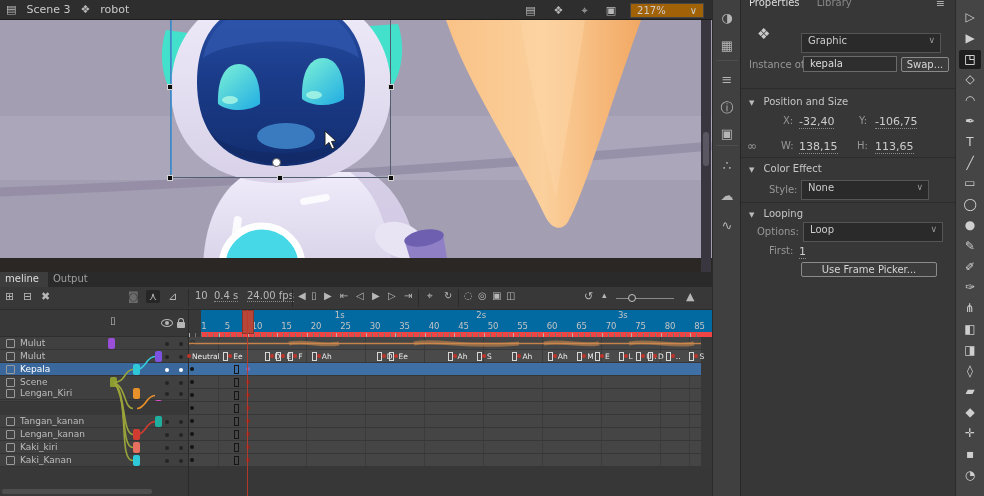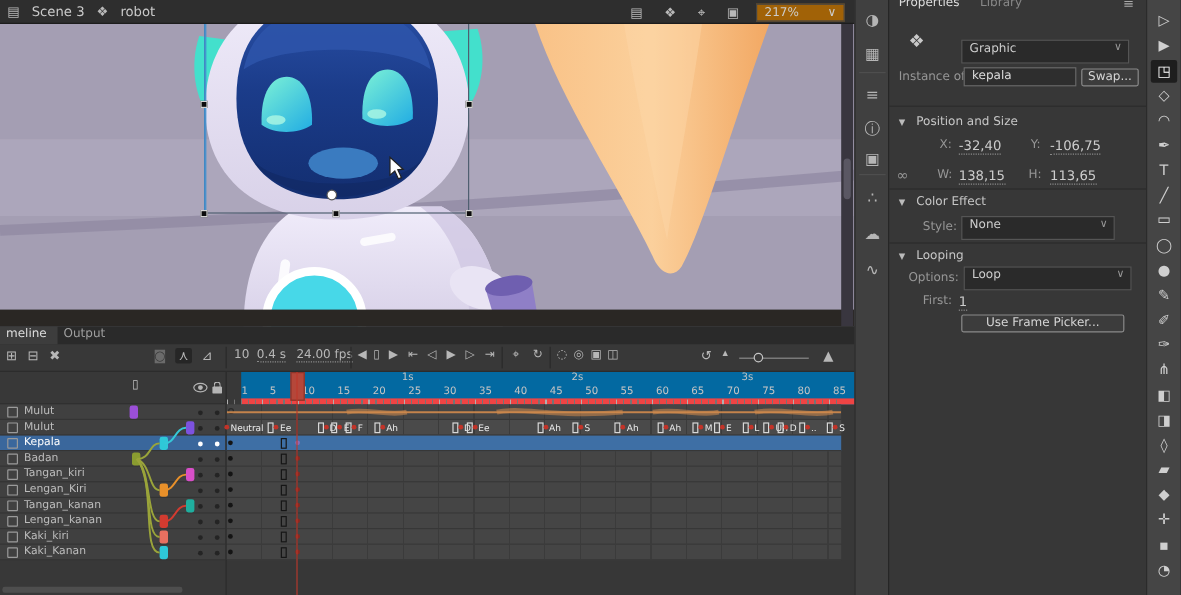--- a/index.html
+++ b/index.html
@@ -279,33 +279,33 @@
           </div>
           <div class="layer-row sel" style="top: 53px;">
             <span class="page-ic"></span>
             <span>Kepala</span>
             <span class="swatch" style="left: 133px; background: rgb(46, 200, 216);"></span>
             <span class="dotc" style="left: 165px;"></span>
             <span class="dotc" style="left: 179px;"></span>
           </div>
           <div class="layer-row" style="top: 66px;">
             <span class="page-ic"></span>
-            <span>Badan</span>
+            <span>Scene</span>
             <span class="swatch" style="left: 110px; background: rgb(138, 156, 48);"></span>
             <span class="dotc" style="left: 165px;"></span>
             <span class="dotc" style="left: 179px;"></span>
           </div>
           <div class="layer-row" style="top: 79px;">
             <span class="page-ic"></span>
             <span>Tangan_kiri</span>
             <span class="swatch" style="left: 155px; background: rgb(216, 79, 200);"></span>
             <span class="dotc" style="left: 165px;"></span>
             <span class="dotc" style="left: 179px;"></span>
           </div>
-          <div class="layer-row" style="top: 92px; text-align: center;">
+          <div class="layer-row" style="top: 77px; text-align: center;">
             <span class="page-ic"></span>
             <span>Lengan_Kiri</span>
             <span class="swatch" style="left: 133px; background: rgb(232, 144, 42);"></span>
             <span class="dotc" style="left: 165px;"></span>
             <span class="dotc" style="left: 179px;"></span>
           </div>
           <div class="layer-row" style="top: 105px;">
             <span class="page-ic"></span>
             <span>Tangan_kanan</span>
             <span class="swatch" style="left: 155px; background: rgb(31, 175, 159);"></span>

